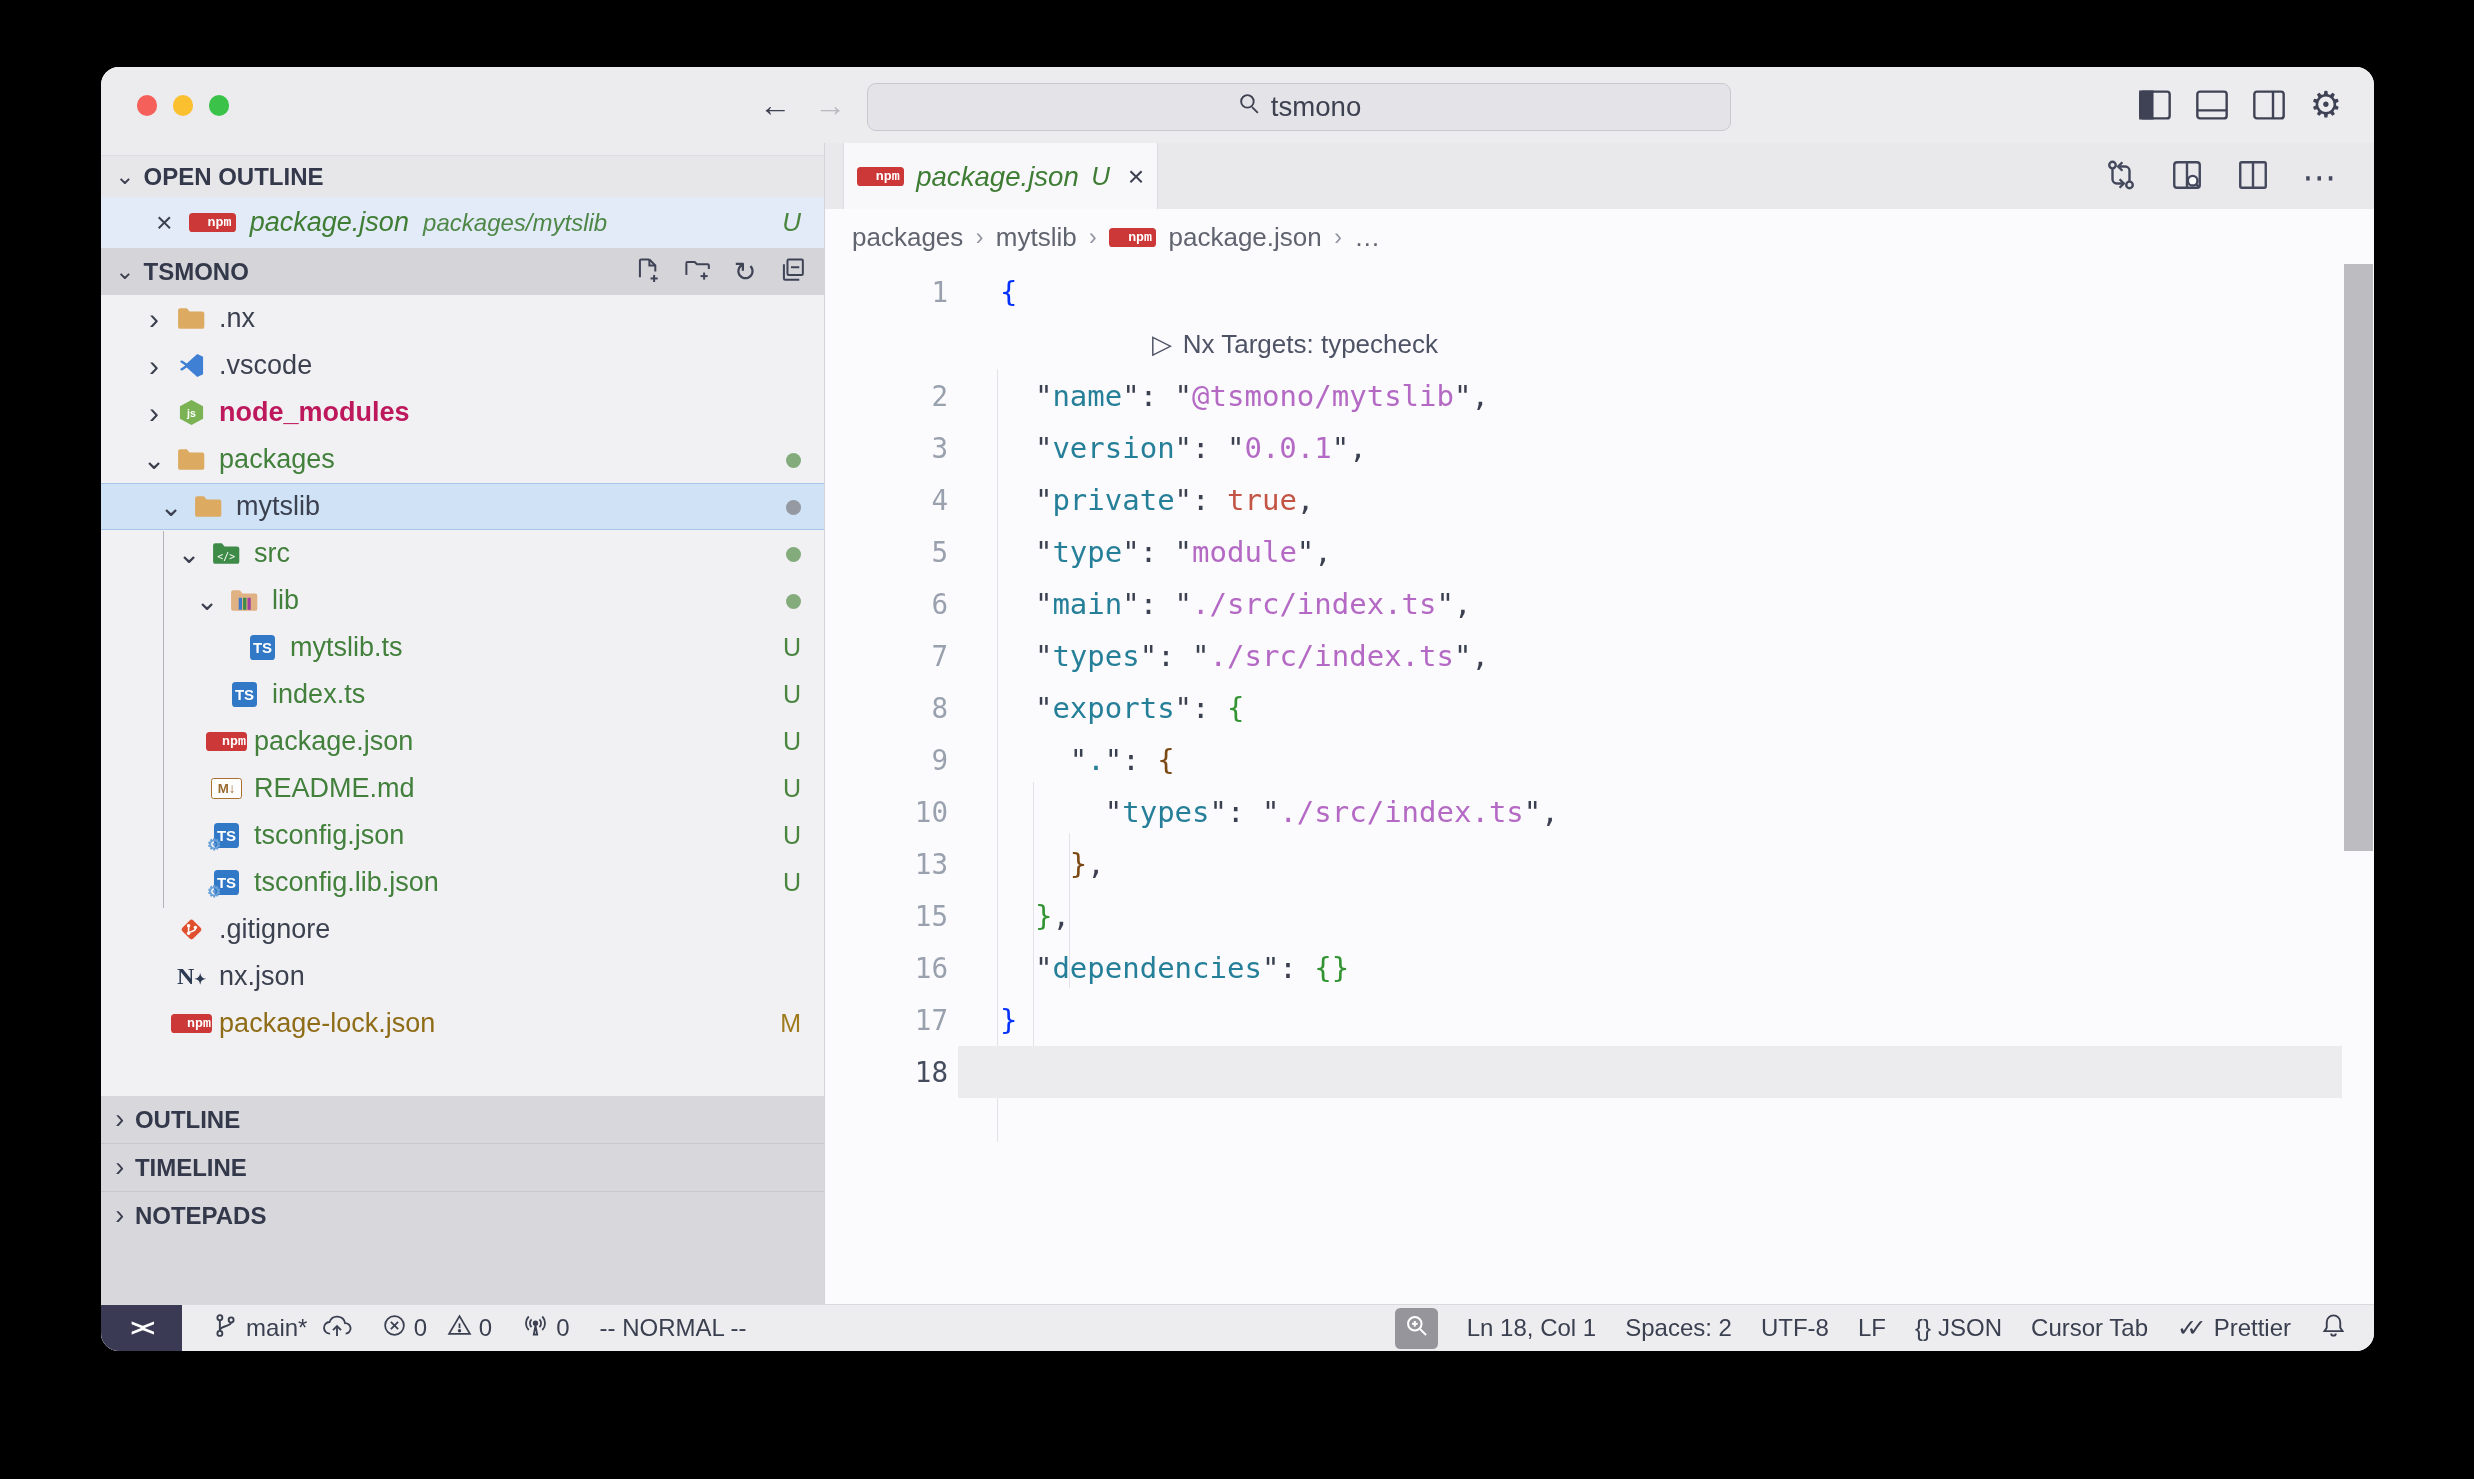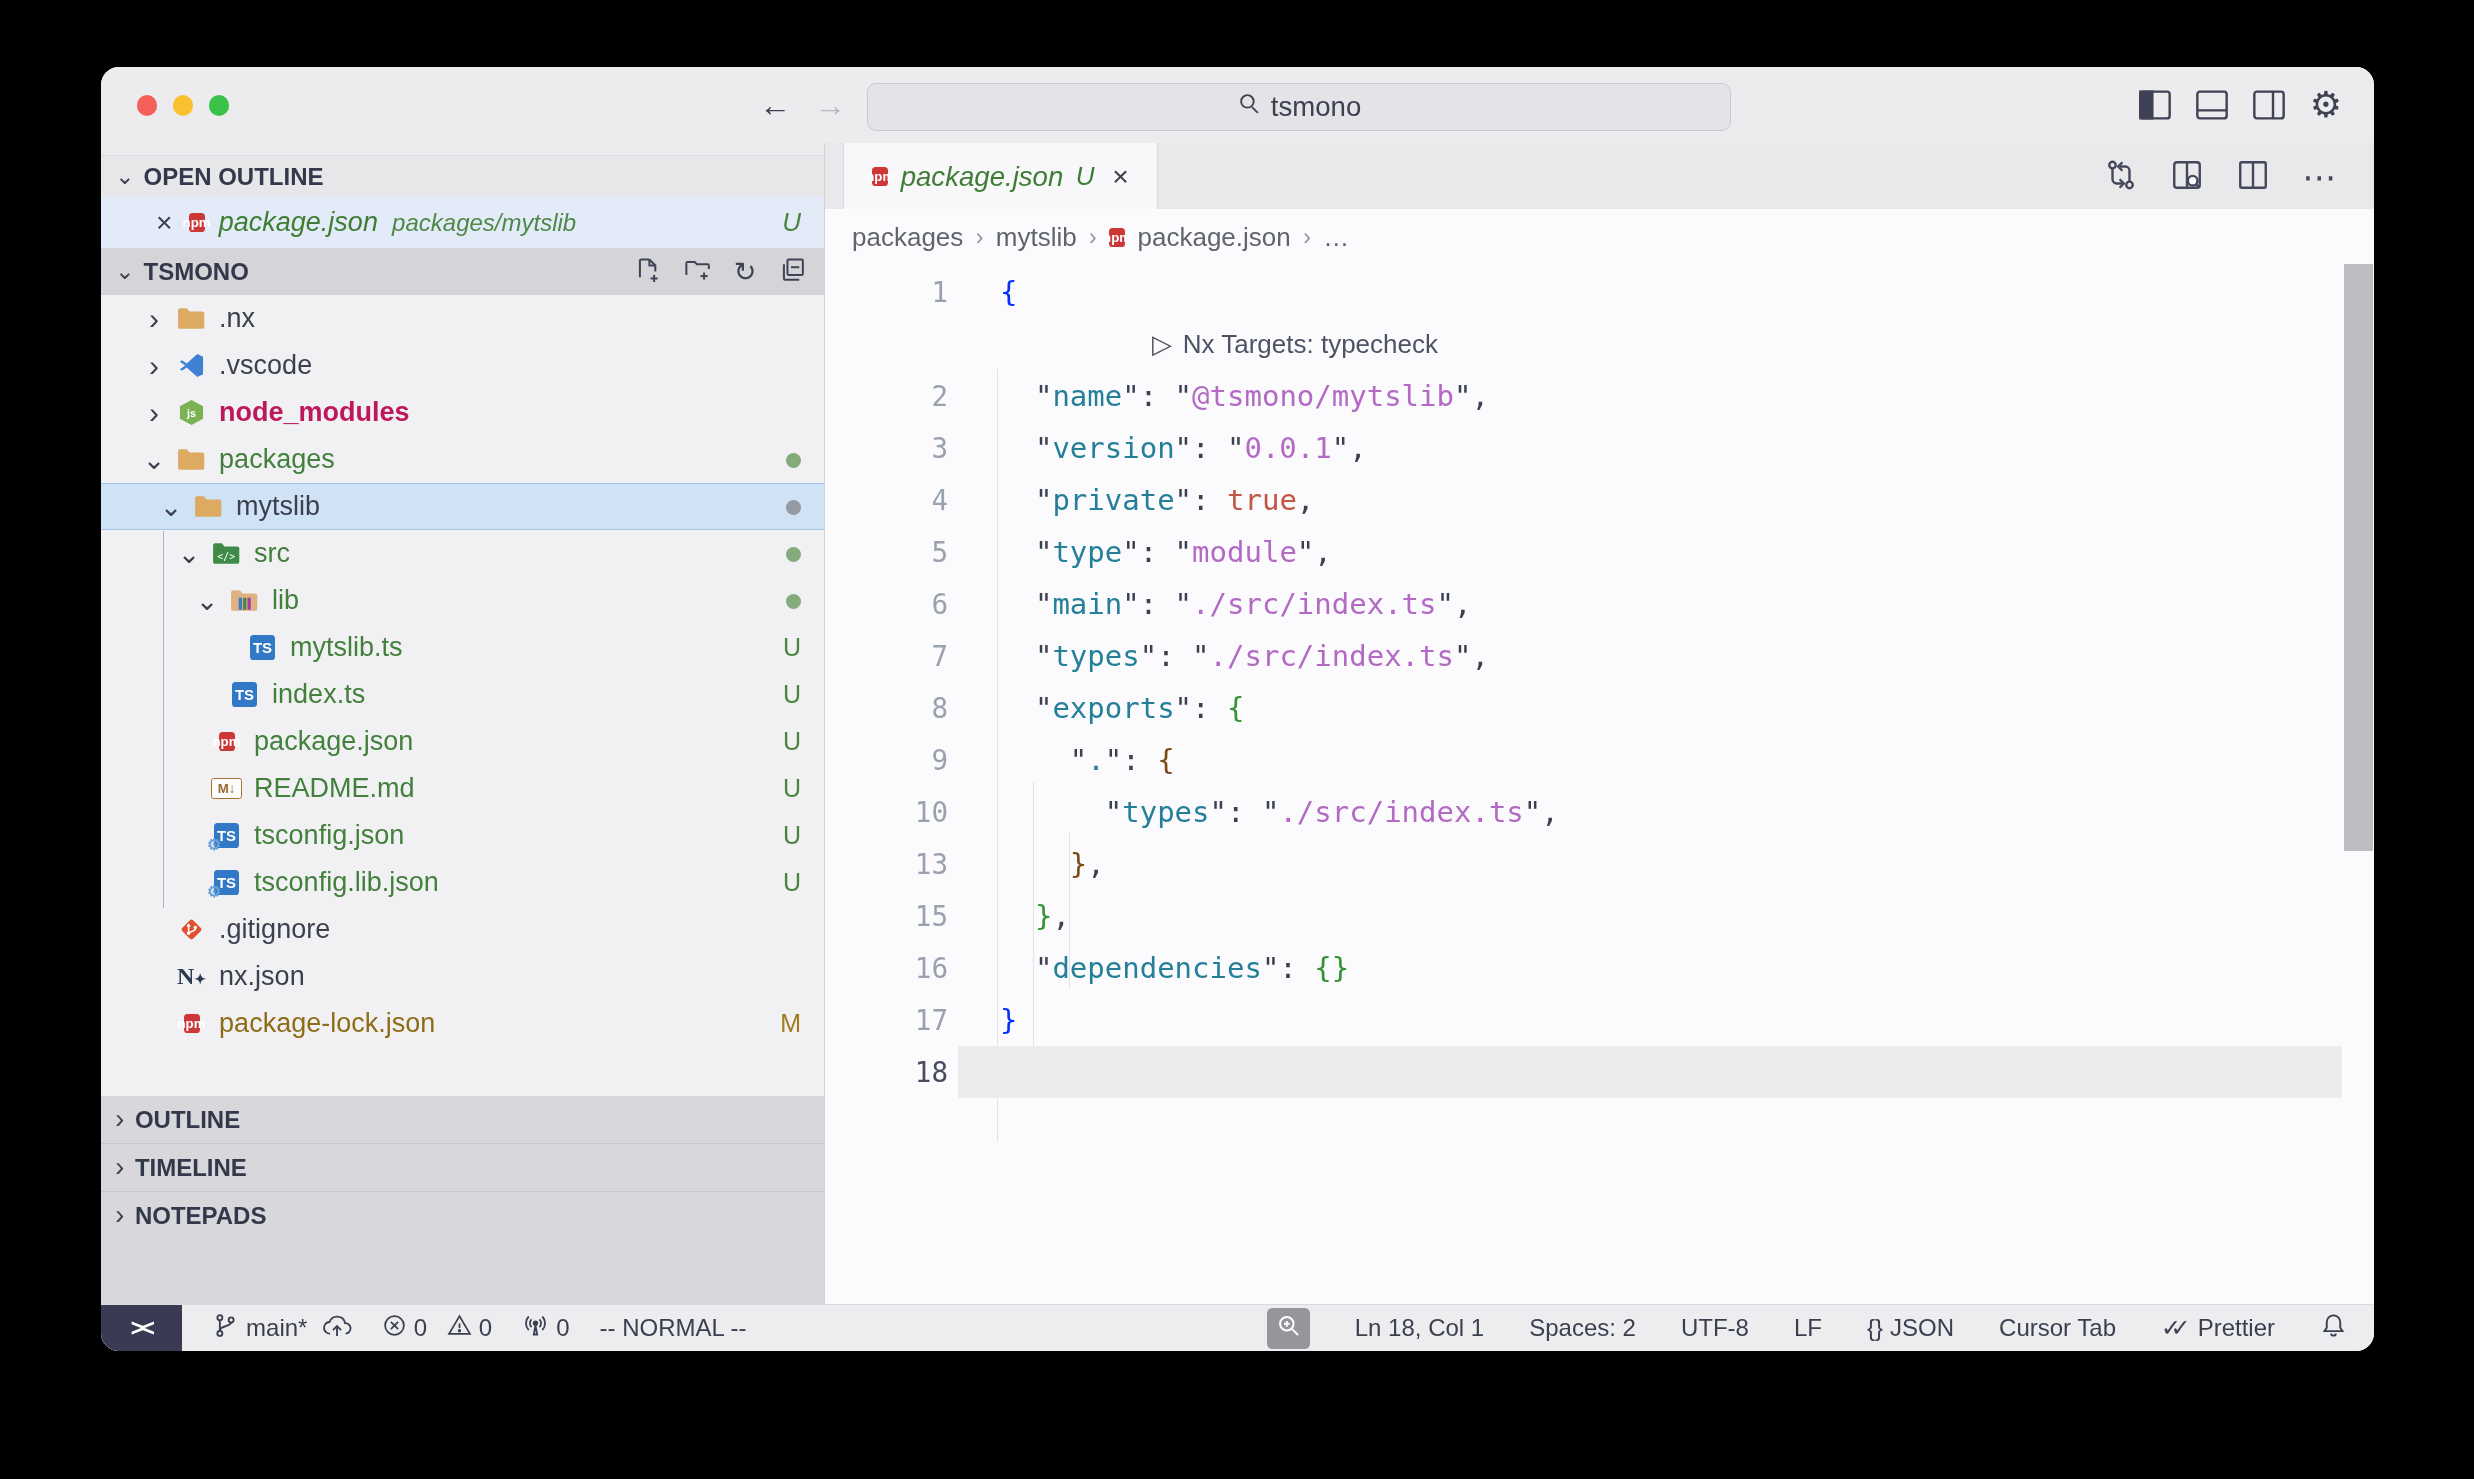--- a/index.html
+++ b/index.html
@@ -84,28 +84,28 @@
   .b1{color:#0431fa;} .b2{color:#319331;} .b3{color:#7b4a14;}
   .code-guide{position:absolute;width:0.9px;background:#e2e2e7;z-index:0;}
   .scrollbar{position:absolute;left:2243px;top:197px;width:29px;height:587px;background:#bdbdc1;}
   
   .statusbar{position:absolute;left:0;right:0;bottom:0;height:46px;background:#ededf0;
              border-top:0.9px solid #dadade;font-size:24px;color:#3b4050;}
   .sb-left{position:absolute;left:0;top:0;bottom:0;display:flex;align-items:center;gap:30px;}
   .remote-badge{width:81px;height:46px;background:#3a3a55;color:#fff;display:flex;align-items:center;
                 justify-content:center;font-size:23px;font-weight:bold;letter-spacing:-2.7px;}
   .sb-item{display:flex;align-items:center;gap:7.1px;white-space:nowrap;}
-  .sb-right{position:absolute;right:27px;top:0;bottom:0;display:flex;align-items:center;gap:45px;}
+  .sb-right{position:absolute;right:27px;top:0;bottom:0;display:flex;align-items:center;gap:29px;}
   .zoom-badge{width:43px;height:41px;background:#95959b;border-radius:5.3px;display:flex;align-items:center;
               justify-content:center;color:#fff;}
   .dblcheck span:last-child{margin-left:-10.7px;}
   
   .npmico{background:#cb3837;color:#fff;border-radius:3.6px;font-weight:bold;font-style:normal;
-          font-size:13.3px;width:16px;height:19.6px;display:inline-flex;align-items:center;justify-content:center;
-          font-family:Liberation Sans, sans-serif;letter-spacing:0;}
+          font-size:13.3px;width:32px;height:19.6px;display:inline-flex;align-items:center;justify-content:center;
+          font-family:Liberation Mono, monospace;letter-spacing:0;padding-left:15px;}
   .tsico{background:#3178c6;color:#fff;border-radius:3.6px;font-weight:bold;font-size:15px;width:25px;height:25px;
          display:inline-flex;align-items:center;justify-content:center;position:relative;font-style:normal;}
   .tsico .gear{position:absolute;left:-7.1px;bottom:-6.2px;font-size:16px;color:#6aa1d8;}
   .mdico{border:1.8px solid #a8722e;border-radius:2.7px;color:#9a6a31;font-weight:bold;font-size:13.3px;width:28.4px;height:19.6px;
          display:inline-flex;align-items:center;justify-content:center;background:#fdfdfd;}
   .gitico{width:27px;height:27px;display:inline-flex;align-items:center;justify-content:center;}
   .nxico{font-weight:bold;font-size:24px;color:#2d3a52;font-family:"Liberation Serif",serif;}
 </style>
 </head>
 <body>

